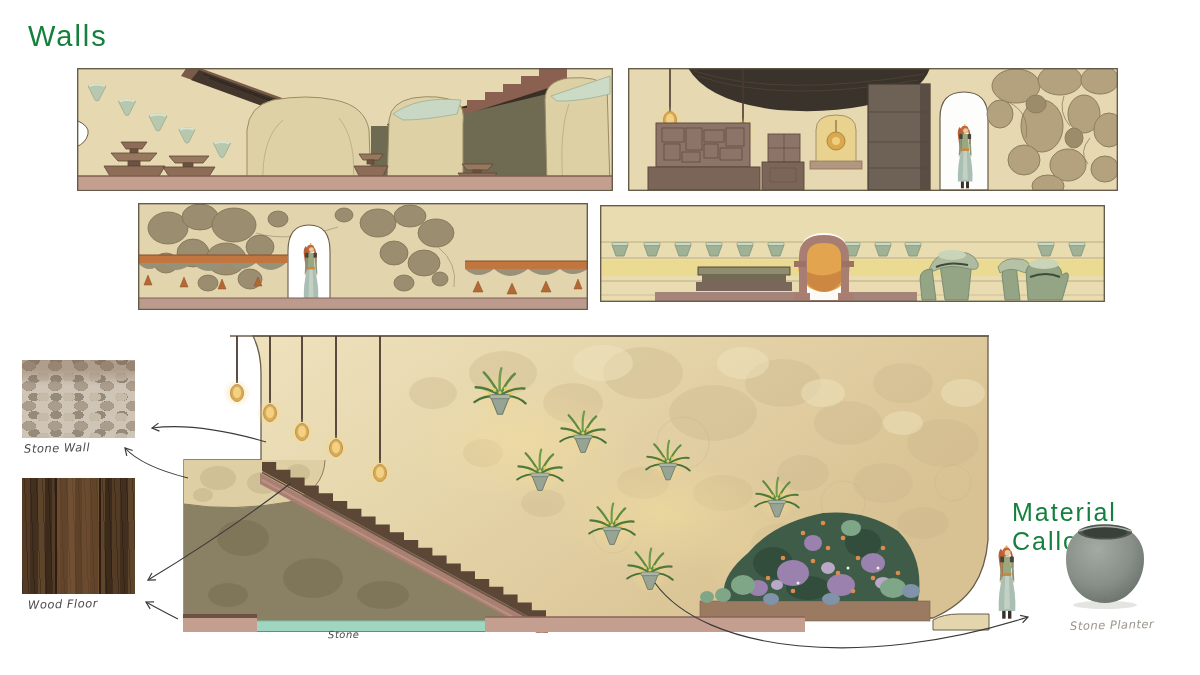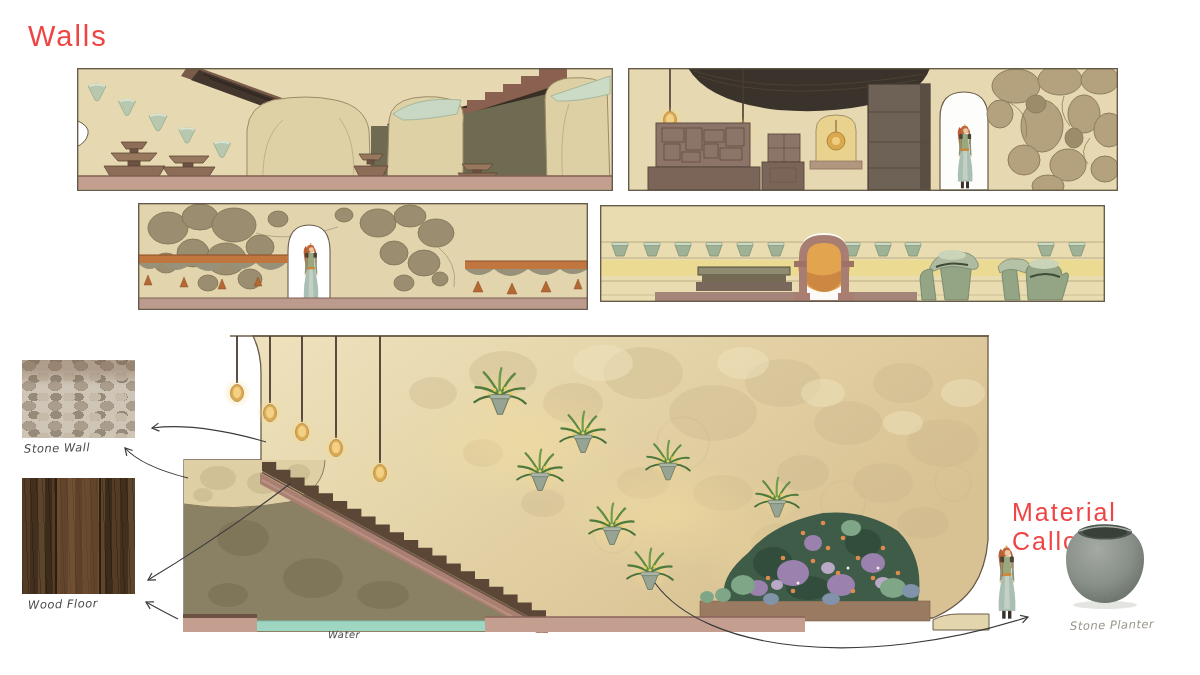--- a/index.html
+++ b/index.html
@@ -1,21 +1,21 @@
 <!DOCTYPE html>
 <html><head>
 <meta charset="utf-8">
 <style>
   html,body{margin:0;padding:0;}
   body{width:1200px;height:675px;background:#ffffff;position:relative;overflow:hidden;
        font-family:"Liberation Sans",sans-serif;}
   .abs{position:absolute;}
   .panel{position:absolute;}
   .panel svg{display:block;}
-  .title{position:absolute;font-weight:200;color:#ef4444;letter-spacing:2px;
+  .title{position:absolute;font-weight:200;color:#15803d;letter-spacing:2px;
          font-family:"Liberation Sans",sans-serif;}
   #walls-title{left:28px;top:20px;font-size:29px;}
   #callout-title{left:1012px;top:478px;font-size:25px;margin-top:20px;}
   .hand{position:absolute;font-family:"DejaVu Sans",sans-serif;font-style:italic;
         font-size:11.5px;color:#4a4a4a;letter-spacing:.5px;transform:rotate(-1.5deg);}
   .hand.small{font-size:10px;}
   .hand.faint{color:#9a948a;}
   #stone-wall-swatch{left:22px;top:360px;width:113px;height:78px;
     background:
       linear-gradient(180deg, rgba(122,94,70,.38) 0 10px, rgba(122,94,70,0) 26px),
@@ -570,21 +570,21 @@
   <ellipse cx="48" cy="86" rx="32" ry="4" fill="#d8d8d4" opacity=".7"></ellipse>
   <path d="M47,5 C26,5 9,16 9,40 C9,64 24,84 48,84 C70,84 87,64 87,40 C87,16 68,5 47,5 Z" fill="url(#potG)"></path>
   <rect x="0" y="0" width="96" height="94" clip-path="url(#potClip)" filter="url(#grain)"></rect>
   <ellipse cx="48" cy="13" rx="27" ry="7.5" fill="#4e564f"></ellipse>
   <ellipse cx="48" cy="13.5" rx="22" ry="5.5" fill="#394039"></ellipse>
   <path d="M22,12 Q48,3 74,12" fill="none" stroke="#c2c8bf" stroke-width="1.5" opacity=".8"></path>
 </svg>
 </div>
 <div class="hand lbl faint" style="left:1070px;top:618px">Stone Planter</div>
 
-<div class="hand lbl small" style="left:328px;top:629px;transform:rotate(-.5deg)">Water</div>
+<div class="hand lbl small" style="left:328px;top:629px;transform:rotate(-.5deg)">Stone</div>
 
 <svg id="arrow-overlay" width="1200" height="675" viewBox="0 0 1200 675">
   <defs>
     <marker id="ah" markerWidth="10" markerHeight="10" refX="8" refY="5" orient="auto" markerUnits="userSpaceOnUse">
       <path d="M1,1 L8,5 L1,9" fill="none" stroke="#3a3a3a" stroke-width="1.2"></path>
     </marker>
   </defs>
   <g fill="none" stroke="#3a3a3a" stroke-width="1.1">
     <path d="M266,442 C225,430 183,424 152,428" marker-end="url(#ah)"></path>
     <path d="M188,478 C156,470 135,459 125,448" marker-end="url(#ah)"></path>

